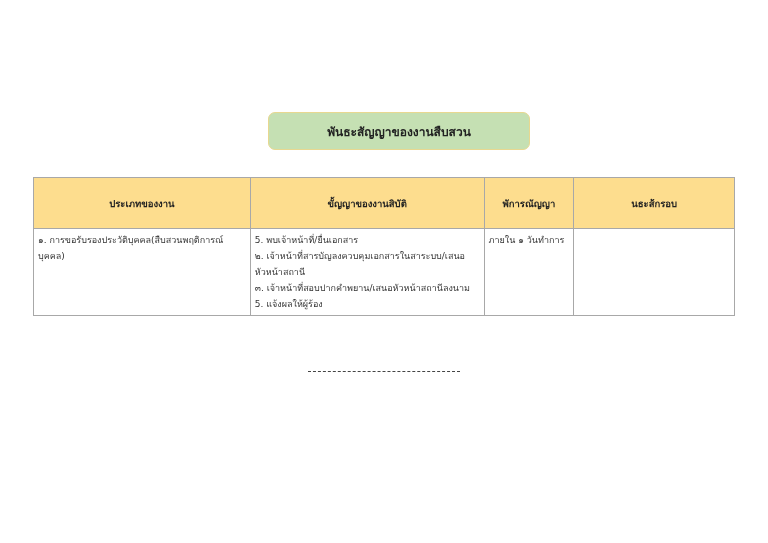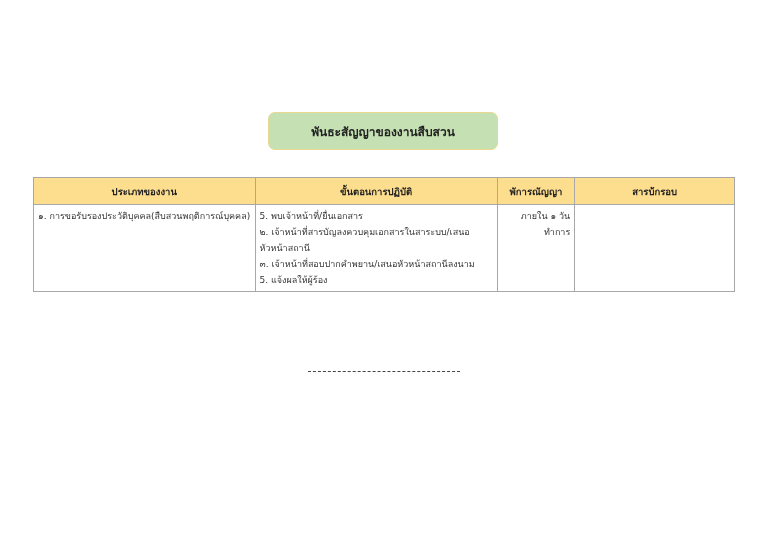--- a/index.html
+++ b/index.html
@@ -1,64 +1,64 @@
 <!DOCTYPE html>
 <html><head>
 <meta charset="utf-8">
 <style>
   html, body { margin:0; padding:0; }
   body {
     width:768px; height:543px; background:#ffffff; position:relative; overflow:hidden;
     font-family: "DejaVu Sans", sans-serif; color:#222;
   }
   .title-box {
-    position:absolute; left:268px; top:112px; width:230px; height:38px;
+    position:absolute; left:268px; top:112px; width:262px; height:38px;
     background:#c5e0b3; border:1px solid #e8d890; border-radius:7px;
     display:flex; align-items:center; justify-content:center;
     font-size:12px; font-weight:bold; color:#222;
     box-sizing:border-box;
   }
   table.contract {
     position:absolute; left:33px; top:177px;
     border-collapse:collapse; width:702px;
     font-size:9px;
   }
   table.contract th {
     background:#fddd8e; height:26px; border:1px solid #a8a8a8;
     font-weight:bold; font-size:9.5px; text-align:center; color:#222;
-    padding:0;
+    padding:12px;
   }
   table.contract td {
     border:1px solid #a8a8a8; vertical-align:top; padding:3px 4px;
     height:78px; line-height:16px; color:#333;
   }
   .c1 { width:214px; }
   .c2 { width:235px; }
-  .c3 { width:69px;text-align:right; }
+  .c3 { width:69px; }
   .c4 { width:152px; }
   .step { display:block; }
   .sep {
     position:absolute; left:308px; top:371px; width:152px; height:0;
     border-top:1px dashed #444;
   }
 </style>
 </head>
 <body>
 
 <div class="title-box">
   <span>พันธะสัญญาของงานสืบสวน</span>
 </div>
 
 <table class="contract">
   <thead>
     <tr>
       <th class="c1">ประเภทของงาน</th>
-      <th class="c2">ขั้นตอนการปฏิบัติ</th>
+      <th class="c2">ขั้ญญาของงานสิบัติ</th>
       <th class="c3">พัการณัญญา</th>
-      <th class="c4">สารบ้กรอบ</th>
+      <th class="c4">นธะส้กรอบ</th>
     </tr>
   </thead>
   <tbody>
     <tr>
       <td class="c1">๑. การขอรับรองประวัติบุคคล(สืบสวนพฤติการณ์บุคคล)</td>
       <td class="c2">
         <span class="step">5. พบเจ้าหน้าที่/ยื่นเอกสาร</span>
         <span class="step">๒. เจ้าหน้าที่สารบัญลงควบคุมเอกสารในสาระบบ/เสนอหัวหน้าสถานี</span>
         <span class="step">๓. เจ้าหน้าที่สอบปากคำพยาน/เสนอหัวหน้าสถานีลงนาม</span>
         <span class="step">5. แจ้งผลให้ผู้ร้อง</span>

